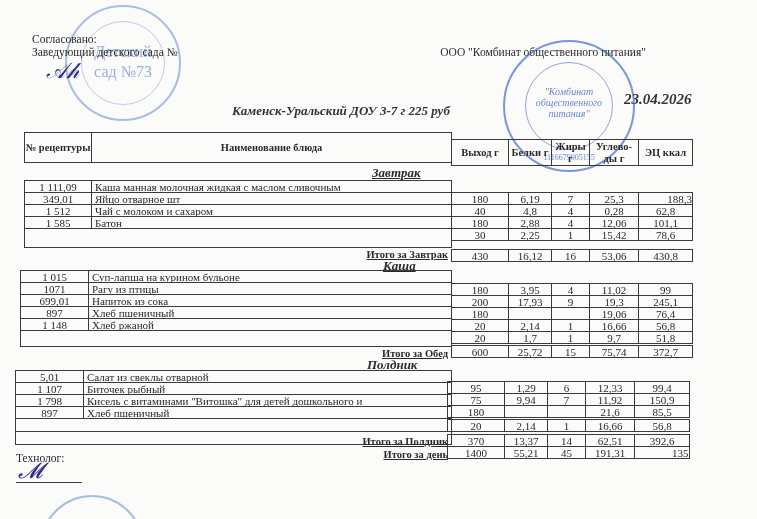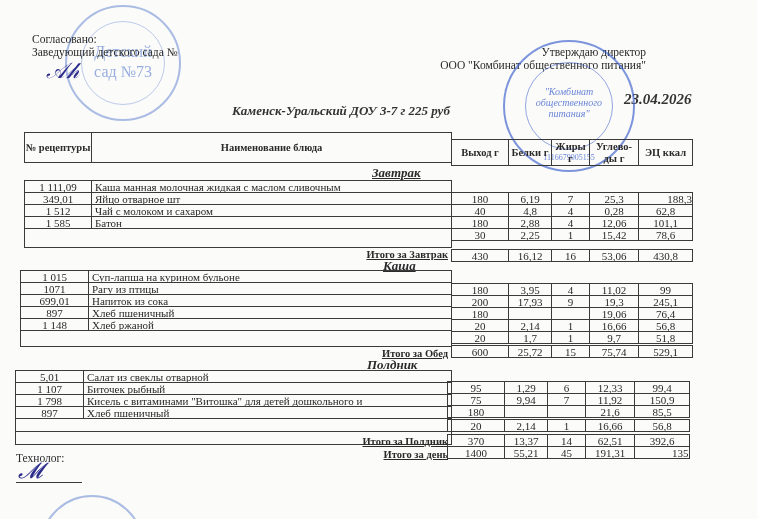--- a/index.html
+++ b/index.html
@@ -43,21 +43,20 @@
   <div class="abs stamp-text" style="left:20px;top:35px;width:72px;white-space:normal;">Детский сад №73</div>
 </div>
 
 <div class="abs txt header-left">
   <div>Согласовано:</div>
   <div>Заведующий детского сада №</div>
 </div>
 <div class="sig" style="left:46px;top:58px;font-size:22px;">𝒜𝒽</div>
 
 <div class="abs txt header-right">
-  <div>Утверждаю директор</div>
   <div>ООО "Комбинат общественного питания"</div>
 </div>
 <div class="abs date">23.04.2026</div>
 <div class="abs title">Каменск-Уральский ДОУ 3-7 г 225 руб</div>
 
 <div class="abs stamp2" style="left:503px;top:40px;width:128px;height:128px;">
   <div class="abs stamp2-inner" style="left:20px;top:20px;width:86px;height:86px;"></div>
   <div class="abs stamp2-text" style="left:28px;top:44px;width:72px;white-space:normal;">"Комбинат общественного питания"</div>
   <div class="abs stamp2-text" style="left:24px;top:110px;width:80px;font-size:8px;font-style:normal;">1116679005155</div>
 </div>
@@ -155,21 +154,21 @@
 <div class="cell num" style="left:451px;top:331px;width:58px;height:13px;">20</div>
 <div class="cell num" style="left:508px;top:331px;width:44px;height:13px;">1,7</div>
 <div class="cell num" style="left:551px;top:331px;width:39px;height:13px;">1</div>
 <div class="cell num" style="left:589px;top:331px;width:50px;height:13px;">9,7</div>
 <div class="cell num" style="left:638px;top:331px;width:55px;height:13px;">51,8</div>
 
 <div class="cell num" style="left:451px;top:345px;width:58px;height:13px;">600</div>
 <div class="cell num" style="left:508px;top:345px;width:44px;height:13px;">25,72</div>
 <div class="cell num" style="left:551px;top:345px;width:39px;height:13px;">15</div>
 <div class="cell num" style="left:589px;top:345px;width:50px;height:13px;">75,74</div>
-<div class="cell num" style="left:638px;top:345px;width:55px;height:13px;">529,1</div>
+<div class="cell num" style="left:638px;top:345px;width:55px;height:13px;">372,7</div>
 
 <div class="section" style="left:367px;top:357px;">Полдник</div>
 
 <div class="cell num" style="left:15px;top:370px;width:69px;height:13px;">5,01</div>
 <div class="cell name" style="left:83px;top:370px;width:369px;height:13px;">Салат из свеклы отварной</div>
 <div class="cell num" style="left:15px;top:382px;width:69px;height:13px;">1 107</div>
 <div class="cell name" style="left:83px;top:382px;width:369px;height:13px;">Биточек рыбный</div>
 <div class="cell num" style="left:15px;top:394px;width:69px;height:13px;">1 798</div>
 <div class="cell name" style="left:83px;top:394px;width:369px;height:13px;">Кисель с витаминами "Витошка" для детей дошкольного и</div>
 <div class="cell num" style="left:15px;top:406px;width:69px;height:13px;">897</div>

